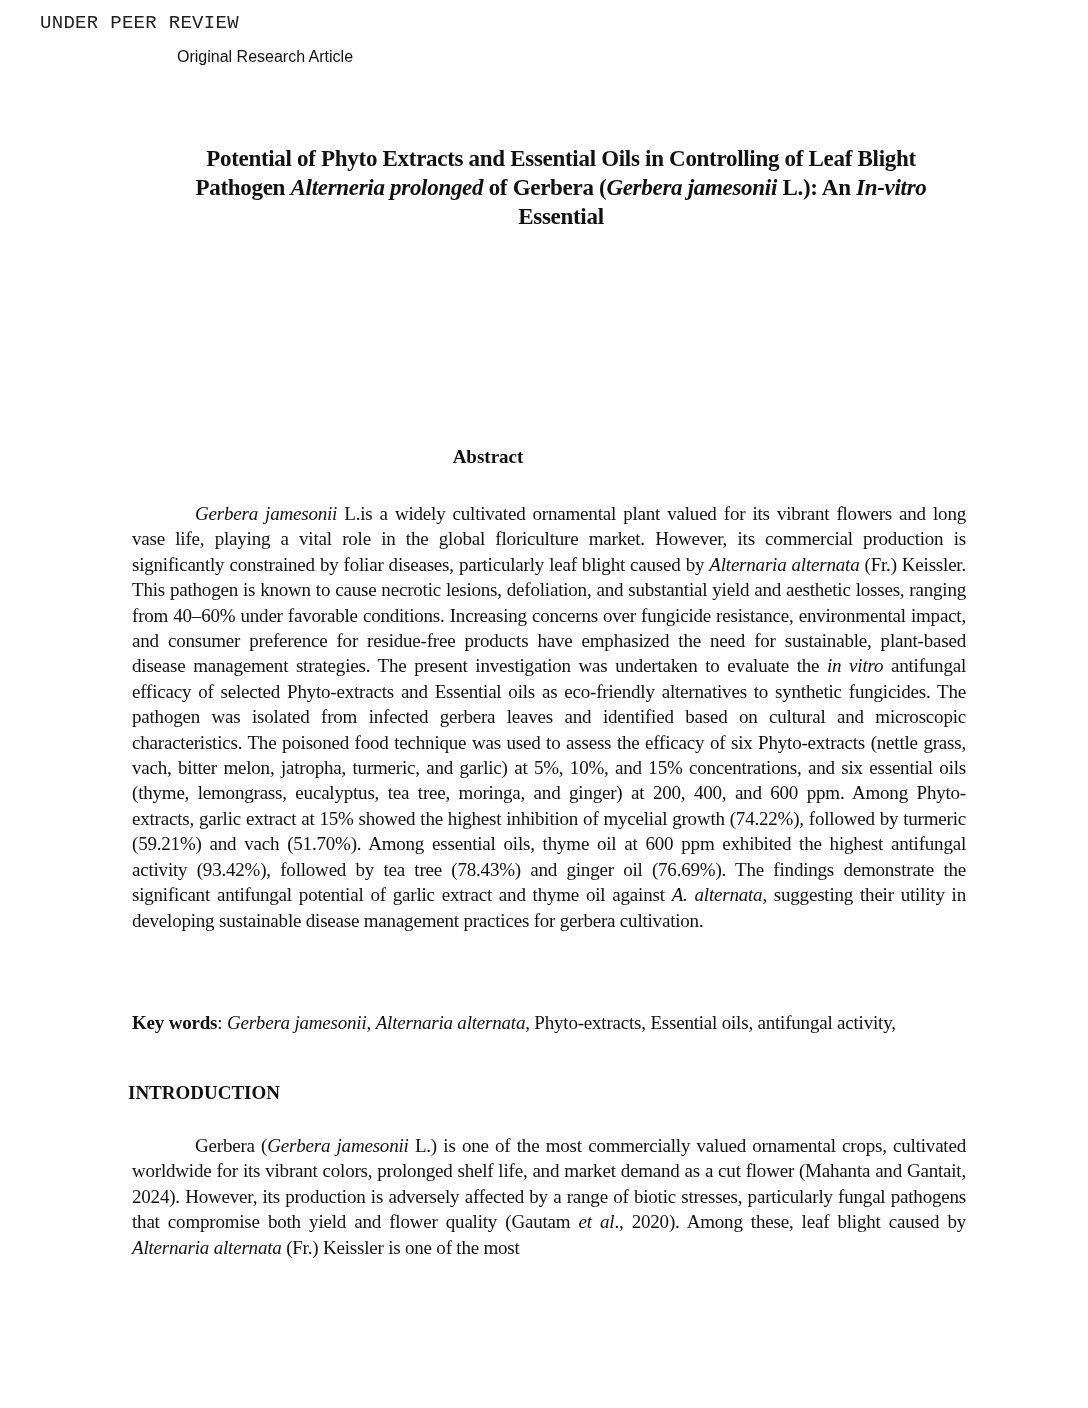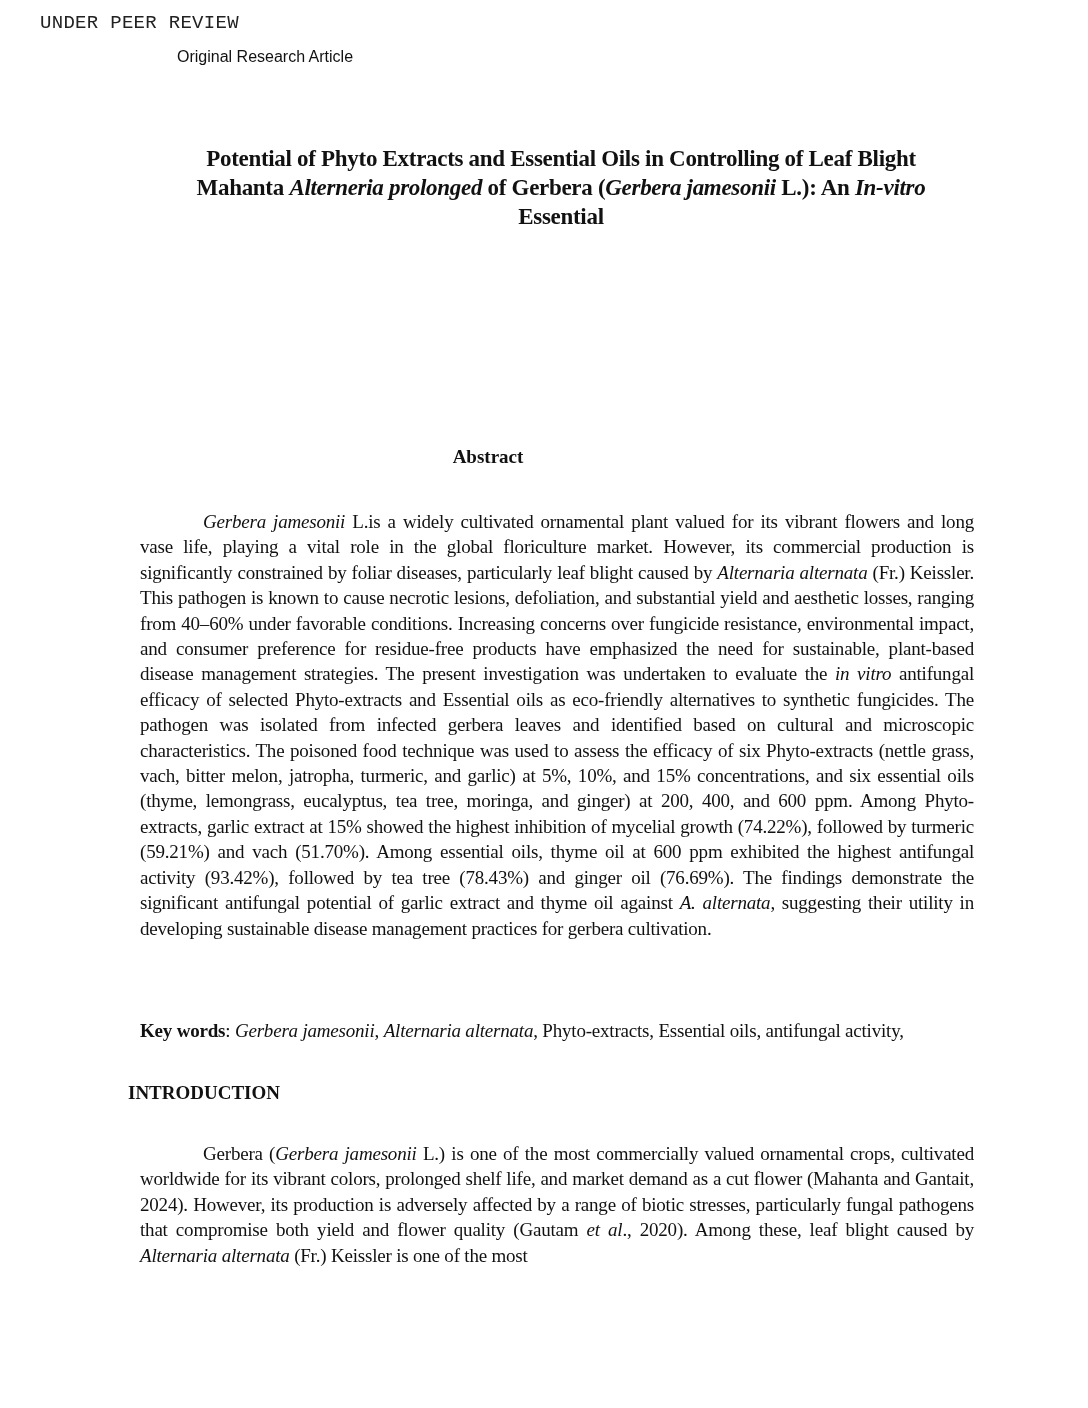--- a/index.html
+++ b/index.html
@@ -17,38 +17,38 @@
     font-family: "Liberation Serif", serif; font-weight: bold; font-size: 23px; line-height: 29px;
     text-align: center; margin: 16px; letter-spacing: -0.3px;
   }
   .title .it { font-style: italic; }
   .section-head {
     position: absolute; font-family: "Liberation Serif", serif; font-weight: bold; font-size: 19px; margin: 0;
   }
   .abstract-head { left: 0; width: 976px; top: 446px; text-align: center; }
   .intro-head { left: 128px; top: 1082px; }
   .para {
-    position: absolute; left: 128px; width: 834px; margin: 12px;
+    position: absolute; left: 128px; width: 834px; margin: 4px;
     font-family: "Liberation Serif", serif; font-size: 19px; line-height: 25.4px;
     text-align: justify; letter-spacing: -0.2px;
   }
   .para .it { font-style: italic; }
   .para .b { font-weight: bold; }
   .indent { display: inline-block; width: 63px; }
   .abstract-body { top: 497px; }
   .keywords { top: 1006px; }
   .intro-body { top: 1129px; }
 </style>
 </head>
 <body>
 
 <div class="review-banner">UNDER PEER REVIEW</div>
 <div class="article-type">Original Research Article</div>
 
-<h1 class="title"><span>Potential of Phyto Extracts and Essential Oils in Controlling of Leaf Blight</span><br><span>Mahanta </span><span class="it">Alterneria prolonged</span><span> of Gerbera (</span><span class="it">Gerbera jamesonii</span><span> L.): An </span><span class="it">In-vitro</span><br><span>Essential</span></h1>
+<h1 class="title"><span>Potential of Phyto Extracts and Essential Oils in Controlling of Leaf Blight</span><br><span>Pathogen </span><span class="it">Alterneria prolonged</span><span> of Gerbera (</span><span class="it">Gerbera jamesonii</span><span> L.): An </span><span class="it">In-vitro</span><br><span>Essential</span></h1>
 
 <h2 class="section-head abstract-head">Abstract</h2>
 
 <p class="para abstract-body"><span class="indent"></span><span class="it">Gerbera jamesonii</span><span> L.is a widely cultivated ornamental plant valued for its vibrant flowers and long vase life, playing a vital role in the global floriculture market. However, its commercial production is significantly constrained by foliar diseases, particularly leaf blight caused by </span><span class="it">Alternaria alternata</span><span> (Fr.) Keissler. This pathogen is known to cause necrotic lesions, defoliation, and substantial yield and aesthetic losses, ranging from 40–60% under favorable conditions. Increasing concerns over fungicide resistance, environmental impact, and consumer preference for residue-free products have emphasized the need for sustainable, plant-based disease management strategies. The present investigation was undertaken to evaluate the </span><span class="it">in vitro</span><span> antifungal efficacy of selected Phyto-extracts and Essential oils as eco-friendly alternatives to synthetic fungicides. The pathogen was isolated from infected gerbera leaves and identified based on cultural and microscopic characteristics. The poisoned food technique was used to assess the efficacy of six Phyto-extracts (nettle grass, vach, bitter melon, jatropha, turmeric, and garlic) at 5%, 10%, and 15% concentrations, and six essential oils (thyme, lemongrass, eucalyptus, tea tree, moringa, and ginger) at 200, 400, and 600 ppm. Among Phyto-extracts, garlic extract at 15% showed the highest inhibition of mycelial growth (74.22%), followed by turmeric (59.21%) and vach (51.70%). Among essential oils, thyme oil at 600 ppm exhibited the highest antifungal activity (93.42%), followed by tea tree (78.43%) and ginger oil (76.69%). The findings demonstrate the significant antifungal potential of garlic extract and thyme oil against </span><span class="it">A. alternata</span><span>, suggesting their utility in developing sustainable disease management practices for gerbera cultivation.</span></p>
 
 <p class="para keywords"><span class="b">Key words</span><span>: </span><span class="it">Gerbera jamesonii</span><span>, </span><span class="it">Alternaria alternata</span><span>, Phyto-extracts, Essential oils, antifungal activity,</span></p>
 
 <h2 class="section-head intro-head">INTRODUCTION</h2>
 
 <p class="para intro-body"><span class="indent"></span><span>Gerbera (</span><span class="it">Gerbera jamesonii</span><span> L.) is one of the most commercially valued ornamental crops, cultivated worldwide for its vibrant colors, prolonged shelf life, and market demand as a cut flower (Mahanta and Gantait, 2024). However, its production is adversely affected by a range of biotic stresses, particularly fungal pathogens that compromise both yield and flower quality (Gautam </span><span class="it">et al</span><span>., 2020). Among these, leaf blight caused by </span><span class="it">Alternaria alternata</span><span> (Fr.) Keissler is one of the most</span></p>

